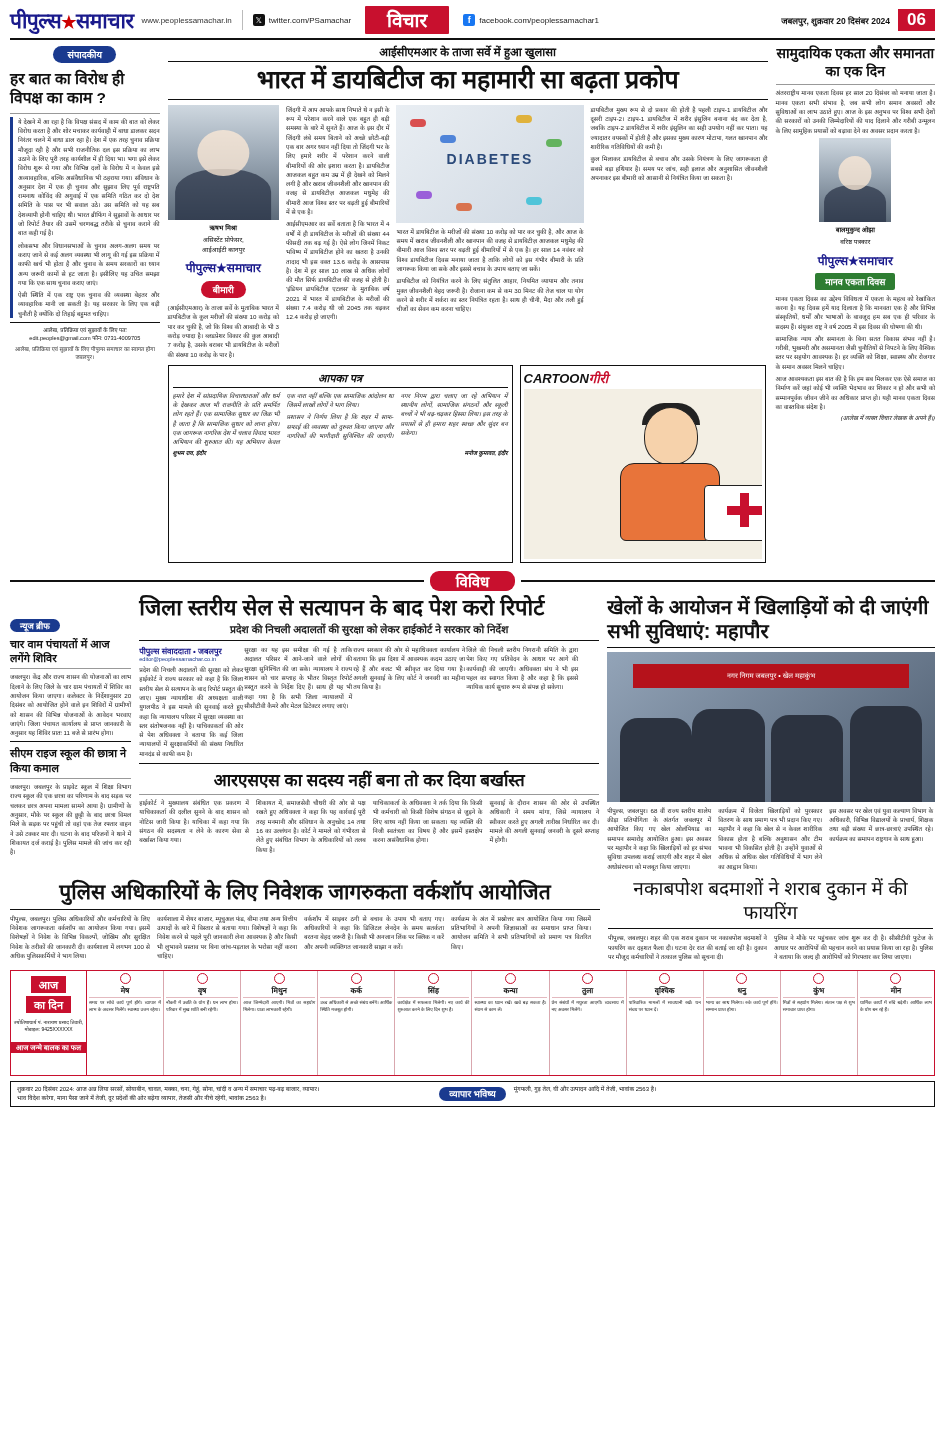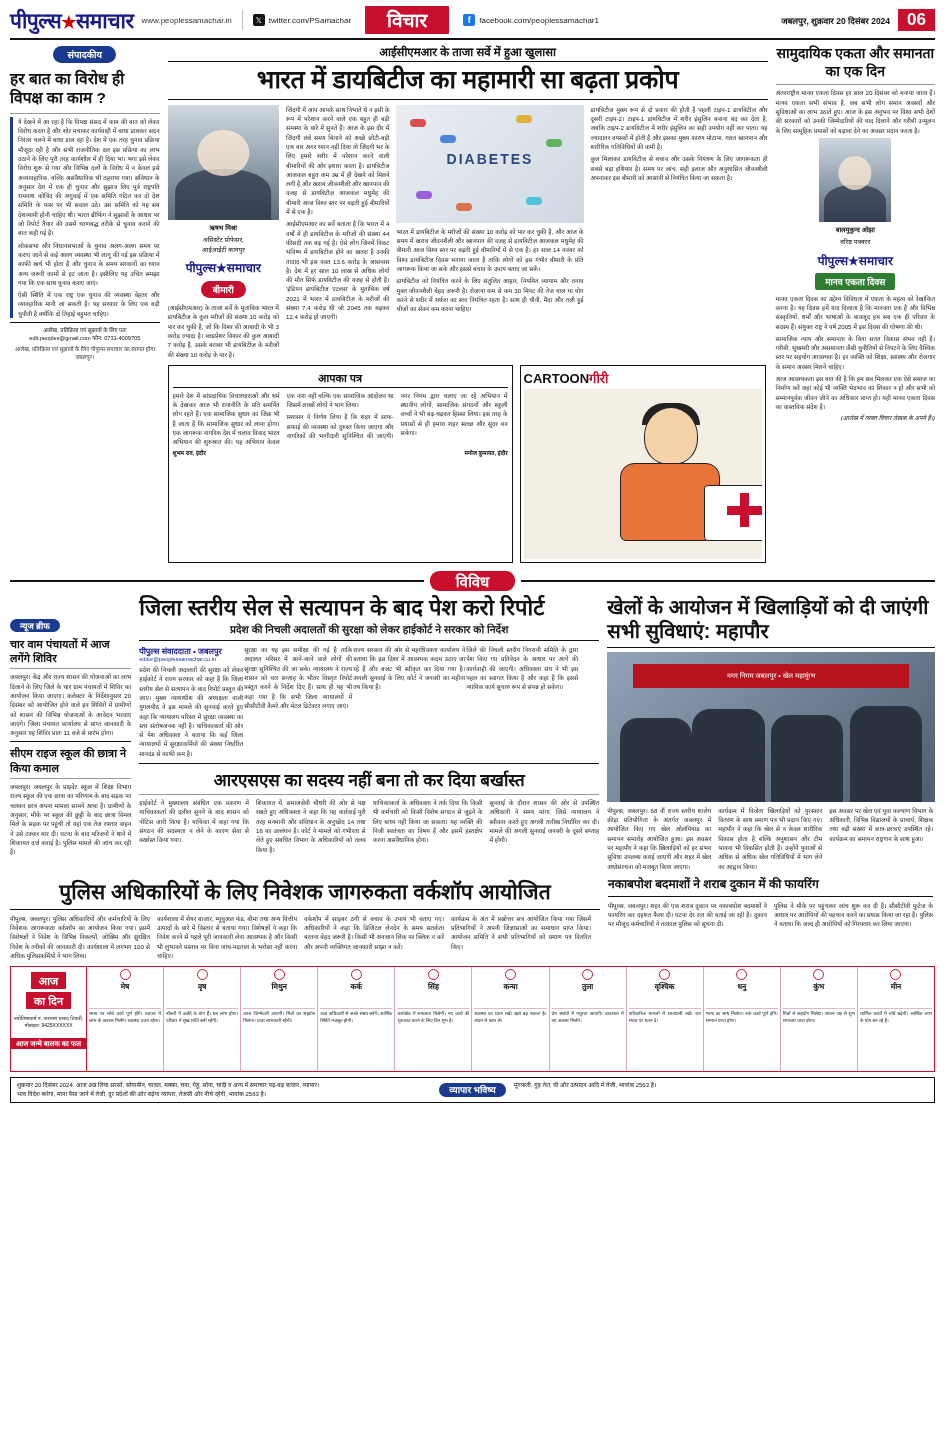--- a/index.html
+++ b/index.html
@@ -118,21 +118,21 @@
 
   .pol-head{font-size:21px;font-weight:bold;text-align:center;}
 
   
   .horo{border:1px solid #c8102e;margin-top:6px;display:flex;height:106px;}
   .horo-left{width:76px;border-right:1px solid #c8102e;text-align:center;padding-top:4px;}
   .horo-left .t{background:#c8102e;color:#fff;font-size:11px;font-weight:bold;padding:1px 8px;display:inline-block;}
   .horo-cells{flex:1;display:flex;}
   .horo-cell{flex:1;border-right:1px solid #d9a7ae;padding:2px;}
   .horo-cell:last-child{border-right:none;}
-  .horo-sign{font-size:7.5px;font-weight:bold;text-align:center;color:#111;border-bottom:1px solid #e3b9bf;padding-bottom:17px;}
+  .horo-sign{font-size:7.5px;font-weight:bold;text-align:center;color:#111;border-bottom:1px solid #e3b9bf;padding-bottom:2px;}
   .horo-txt{font-size:4.6px;line-height:1.45;text-align:justify;margin-top:2px;color:#222;}
   .zodiac{width:11px;height:11px;border:1px solid #c8102e;border-radius:50%;display:block;margin:0 auto 1px;}
 
   .footer-strip{border:1px solid #111;margin-top:5px;padding:3px 6px;font-size:6px;line-height:1.5;display:flex;gap:8px;align-items:flex-start;}
   .vyapar-pill{background:#1a3a8f;color:#fff;font-size:9px;font-weight:bold;padding:2px 10px;border-radius:9px;white-space:nowrap;}
 
   .small-caption{font-size:5.6px;color:#333;line-height:1.4;}
   .contact{font-size:5.6px;text-align:center;line-height:1.5;border-top:1px solid #111;padding-top:3px;margin-top:4px;}
   .italic-note{font-size:6px;font-style:italic;text-align:right;margin-top:3px;}
   .center{text-align:center;}
@@ -216,21 +216,21 @@
             <p>डायबिटीज को नियंत्रित करने के लिए संतुलित आहार, नियमित व्यायाम और तनाव मुक्त जीवनशैली बेहद जरूरी है। रोजाना कम से कम 30 मिनट की तेज चाल या योग करने से शरीर में शर्करा का स्तर नियंत्रित रहता है। साथ ही चीनी, मैदा और तली हुई चीजों का सेवन कम करना चाहिए।</p>
           </div>
         </div>
 
         <div style="width:178px;" class="txt">
           <p>डायबिटीज मुख्य रूप से दो प्रकार की होती है पहली टाइप-1 डायबिटीज और दूसरी टाइप-2। टाइप-1 डायबिटीज में शरीर इंसुलिन बनाना बंद कर देता है, जबकि टाइप-2 डायबिटीज में शरीर इंसुलिन का सही उपयोग नहीं कर पाता। यह ज्यादातर वयस्कों में होती है और इसका मुख्य कारण मोटापा, गलत खानपान और शारीरिक गतिविधियों की कमी है।</p>
           <p>कुल मिलाकर डायबिटीज से बचाव और उसके नियंत्रण के लिए जागरूकता ही सबसे बड़ा हथियार है। समय पर जांच, सही इलाज और अनुशासित जीवनशैली अपनाकर इस बीमारी को आसानी से नियंत्रित किया जा सकता है।</p>
         </div>
       </div>
 
-      <div style="display:flex; gap:7px; margin-top:6px;">
+      <div style="display:flex; gap:7px; margin-top:6px;font-style:italic;">
         <div class="box-outline" style="width:345px;">
           <div class="box-title">आपका पत्र</div>
           <div class="txt cols3">
             <p>हमारे देश में सांप्रदायिक विचारधाराओं और धर्म के देखकर आज भी राजनीति के प्रति समर्पित लोग रहते हैं। एक सामाजिक सुधार का जिक्र भी है जाता है कि सामाजिक सुधार को लाना होगा। एक जागरूक नागरिक देश में चलाव विवाद भारत अभियान की शुरुआत की। यह अभियान केवल एक नारा नहीं बल्कि एक सामाजिक आंदोलन था जिसमें लाखों लोगों ने भाग लिया।</p>
             <p>प्रशासन ने निर्णय लिया है कि शहर में साफ-सफाई की व्यवस्था को दुरुस्त किया जाएगा और नागरिकों की भागीदारी सुनिश्चित की जाएगी। नगर निगम द्वारा चलाए जा रहे अभियान में स्थानीय लोगों, सामाजिक संगठनों और स्कूली बच्चों ने भी बढ़-चढ़कर हिस्सा लिया। इस तरह के प्रयासों से ही हमारा शहर स्वच्छ और सुंदर बन सकेगा।</p>
           </div>
           <div style="display:flex;justify-content:space-between;font-size:5.8px;font-weight:bold;margin-top:2px">
             <span>शुभम राव, इंदौर</span>
             <span>मनोज कुमावत, इंदौर</span>
           </div>
@@ -345,21 +345,21 @@
       <div class="rule-h"></div>
       <div style="display:flex;gap:7px;">
         <div style="width:140px" class="txt">पीपुल्स, जबलपुर। पुलिस अधिकारियों और कर्मचारियों के लिए निवेशक जागरूकता वर्कशॉप का आयोजन किया गया। इसमें विशेषज्ञों ने निवेश के विभिन्न विकल्पों, जोखिम और सुरक्षित निवेश के तरीकों की जानकारी दी। कार्यशाला में लगभग 100 से अधिक पुलिसकर्मियों ने भाग लिया।</div>
         <div style="width:140px" class="txt">कार्यशाला में शेयर बाजार, म्यूचुअल फंड, बीमा तथा अन्य वित्तीय उत्पादों के बारे में विस्तार से बताया गया। विशेषज्ञों ने कहा कि निवेश करने से पहले पूरी जानकारी लेना आवश्यक है और किसी भी लुभावने प्रस्ताव पर बिना जांच-पड़ताल के भरोसा नहीं करना चाहिए।</div>
         <div style="width:140px" class="txt">वर्कशॉप में साइबर ठगी से बचाव के उपाय भी बताए गए। अधिकारियों ने कहा कि डिजिटल लेनदेन के समय सतर्कता बरतना बेहद जरूरी है। किसी भी अनजान लिंक पर क्लिक न करें और अपनी व्यक्तिगत जानकारी साझा न करें।</div>
         <div style="width:140px" class="txt">कार्यक्रम के अंत में प्रश्नोत्तर सत्र आयोजित किया गया जिसमें प्रतिभागियों ने अपनी जिज्ञासाओं का समाधान प्राप्त किया। आयोजन समिति ने सभी प्रतिभागियों को प्रमाण पत्र वितरित किए।</div>
       </div>
     </div>
 
     <div style="width:325px;">
-      <div style="font-size:12px;font-weight:bold;line-height:1.25;text-align:left">नकाबपोश बदमाशों ने शराब दुकान में की फायरिंग</div>
+      <div style="font-size:19px;font-weight:normal;line-height:1.25;text-align:center">नकाबपोश बदमाशों ने शराब दुकान में की फायरिंग</div>
       <div class="rule-h"></div>
       <div class="txt cols2">
         <p>पीपुल्स, जबलपुर। शहर की एक शराब दुकान पर नकाबपोश बदमाशों ने फायरिंग कर दहशत फैला दी। घटना देर रात की बताई जा रही है। दुकान पर मौजूद कर्मचारियों ने तत्काल पुलिस को सूचना दी।</p>
         <p>पुलिस ने मौके पर पहुंचकर जांच शुरू कर दी है। सीसीटीवी फुटेज के आधार पर आरोपियों की पहचान करने का प्रयास किया जा रहा है। पुलिस ने बताया कि जल्द ही आरोपियों को गिरफ्तार कर लिया जाएगा।</p>
       </div>
     </div>
   </div>
 
   <div class="horo">
     <div class="horo-left">

